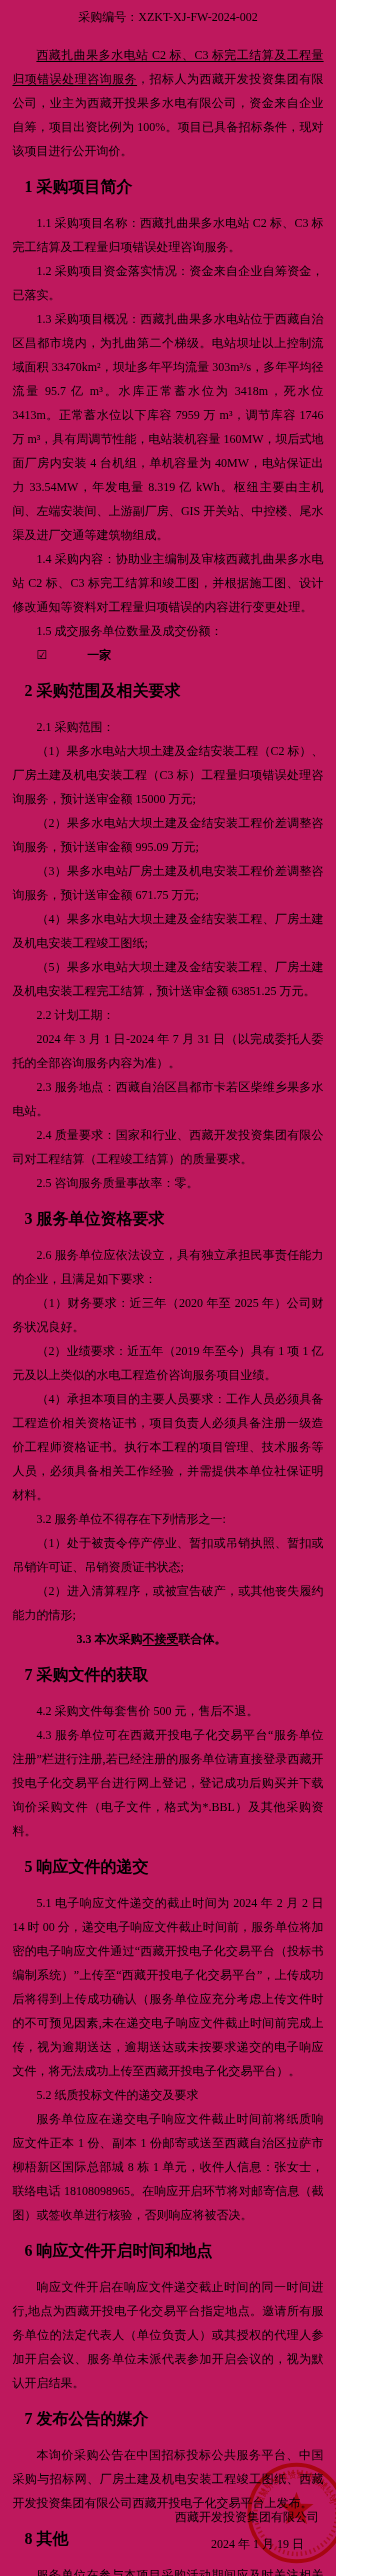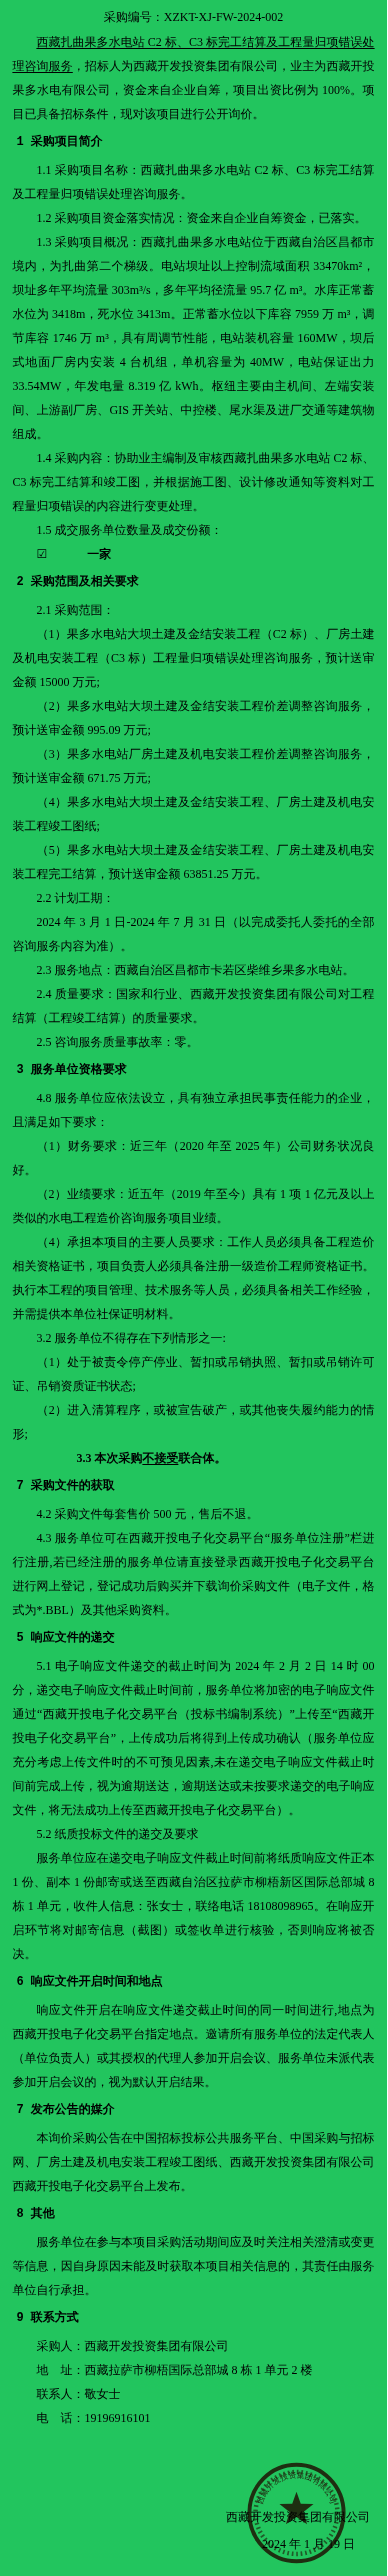--- a/index.html
+++ b/index.html
@@ -1,28 +1,28 @@
 <!DOCTYPE html>
 <html lang="zh" style="font-size:9px"><head>
 <meta charset="utf-8">
 <style>
   html,body{margin:0;padding:0;background:#ffffff;}
   .page{
-    width:387px;height:2576px;position:relative;background:#22c55e;color:#000;
+    width:336px;height:2576px;position:relative;background:#be185d;color:#000;
     font-family:"Liberation Serif","DejaVu Serif",serif;
     font-size:12px;line-height:24px;
     padding:4.5px 12.4px 0 12.4px;box-sizing:border-box;overflow:hidden;
   }
   .doc-no{margin:0;text-align:center;text-indent:0;}
   .para{margin:0;text-align:justify;text-indent:2em;}
-  .intro{margin-top:1px;}
+  .intro{margin-top:14px;}
   .h{
-    margin:4px;text-indent:0;text-align:left;
-    font-family:Liberation Mono, monospace;
-    font-weight:bold;font-size:12px;line-height:24px;
+    margin:12px;text-indent:0;text-align:left;
+    font-family:Liberation Serif, serif;
+    font-weight:bold;font-size:16px;line-height:24px;
   }
   .u{text-decoration:underline;text-underline-offset:2.3px;}
   .b{font-weight:bold;padding-left:40px;}
   .checkbox{font-family:"DejaVu Sans","Liberation Sans",sans-serif;font-weight:bold;}
   .sign-company{position:absolute;top:2505px;right:17px;margin:0;z-index:2;}
   .sign-date{position:absolute;top:2532px;right:32px;margin:0;z-index:2;}
   .seal{position:absolute;left:246px;top:2461px;width:101px;height:104px;z-index:3;mix-blend-mode:multiply;}
 </style>
 </head>
 <body>
@@ -48,21 +48,21 @@
   <p class="para">（3）果多水电站厂房土建及机电安装工程价差调整咨询服务，预计送审金额 671.75 万元;</p>
   <p class="para">（4）果多水电站大坝土建及金结安装工程、厂房土建及机电安装工程竣工图纸;</p>
   <p class="para">（5）果多水电站大坝土建及金结安装工程、厂房土建及机电安装工程完工结算，预计送审金额 63851.25 万元。</p>
   <p class="para">2.2 计划工期：</p>
   <p class="para">2024 年 3 月 1 日-2024 年 7 月 31 日（以完成委托人委托的全部咨询服务内容为准）。</p>
   <p class="para">2.3 服务地点：西藏自治区昌都市卡若区柴维乡果多水电站。</p>
   <p class="para">2.4 质量要求：国家和行业、西藏开发投资集团有限公司对工程结算（工程竣工结算）的质量要求。</p>
   <p class="para">2.5 咨询服务质量事故率：零。</p>
 
   <p class="h">3 服务单位资格要求</p>
-  <p class="para">4.8 服务单位应依法设立，具有独立承担民事责任能力的企业，且满足如下要求：</p>
+  <p class="para">2.6 服务单位应依法设立，具有独立承担民事责任能力的企业，且满足如下要求：</p>
   <p class="para">（1）财务要求：近三年（2020 年至 2025 年）公司财务状况良好。</p>
   <p class="para">（2）业绩要求：近五年（2019 年至今）具有 1 项 1 亿元及以上类似的水电工程造价咨询服务项目业绩。</p>
   <p class="para">（4）承担本项目的主要人员要求：工作人员必须具备工程造价相关资格证书，项目负责人必须具备注册一级造价工程师资格证书。执行本工程的项目管理、技术服务等人员，必须具备相关工作经验，并需提供本单位社保证明材料。</p>
   <p class="para">3.2 服务单位不得存在下列情形之一:</p>
   <p class="para">（1）处于被责令停产停业、暂扣或吊销执照、暂扣或吊销许可证、吊销资质证书状态;</p>
   <p class="para">（2）进入清算程序，或被宣告破产，或其他丧失履约能力的情形;</p>
   <p class="para b"><span>3.3 本次采购</span><span class="u">不接受</span><span>联合体。</span></p>
 
   <p class="h">7 采购文件的获取</p>
   <p class="para">4.2 采购文件每套售价 500 元，售后不退。</p>

